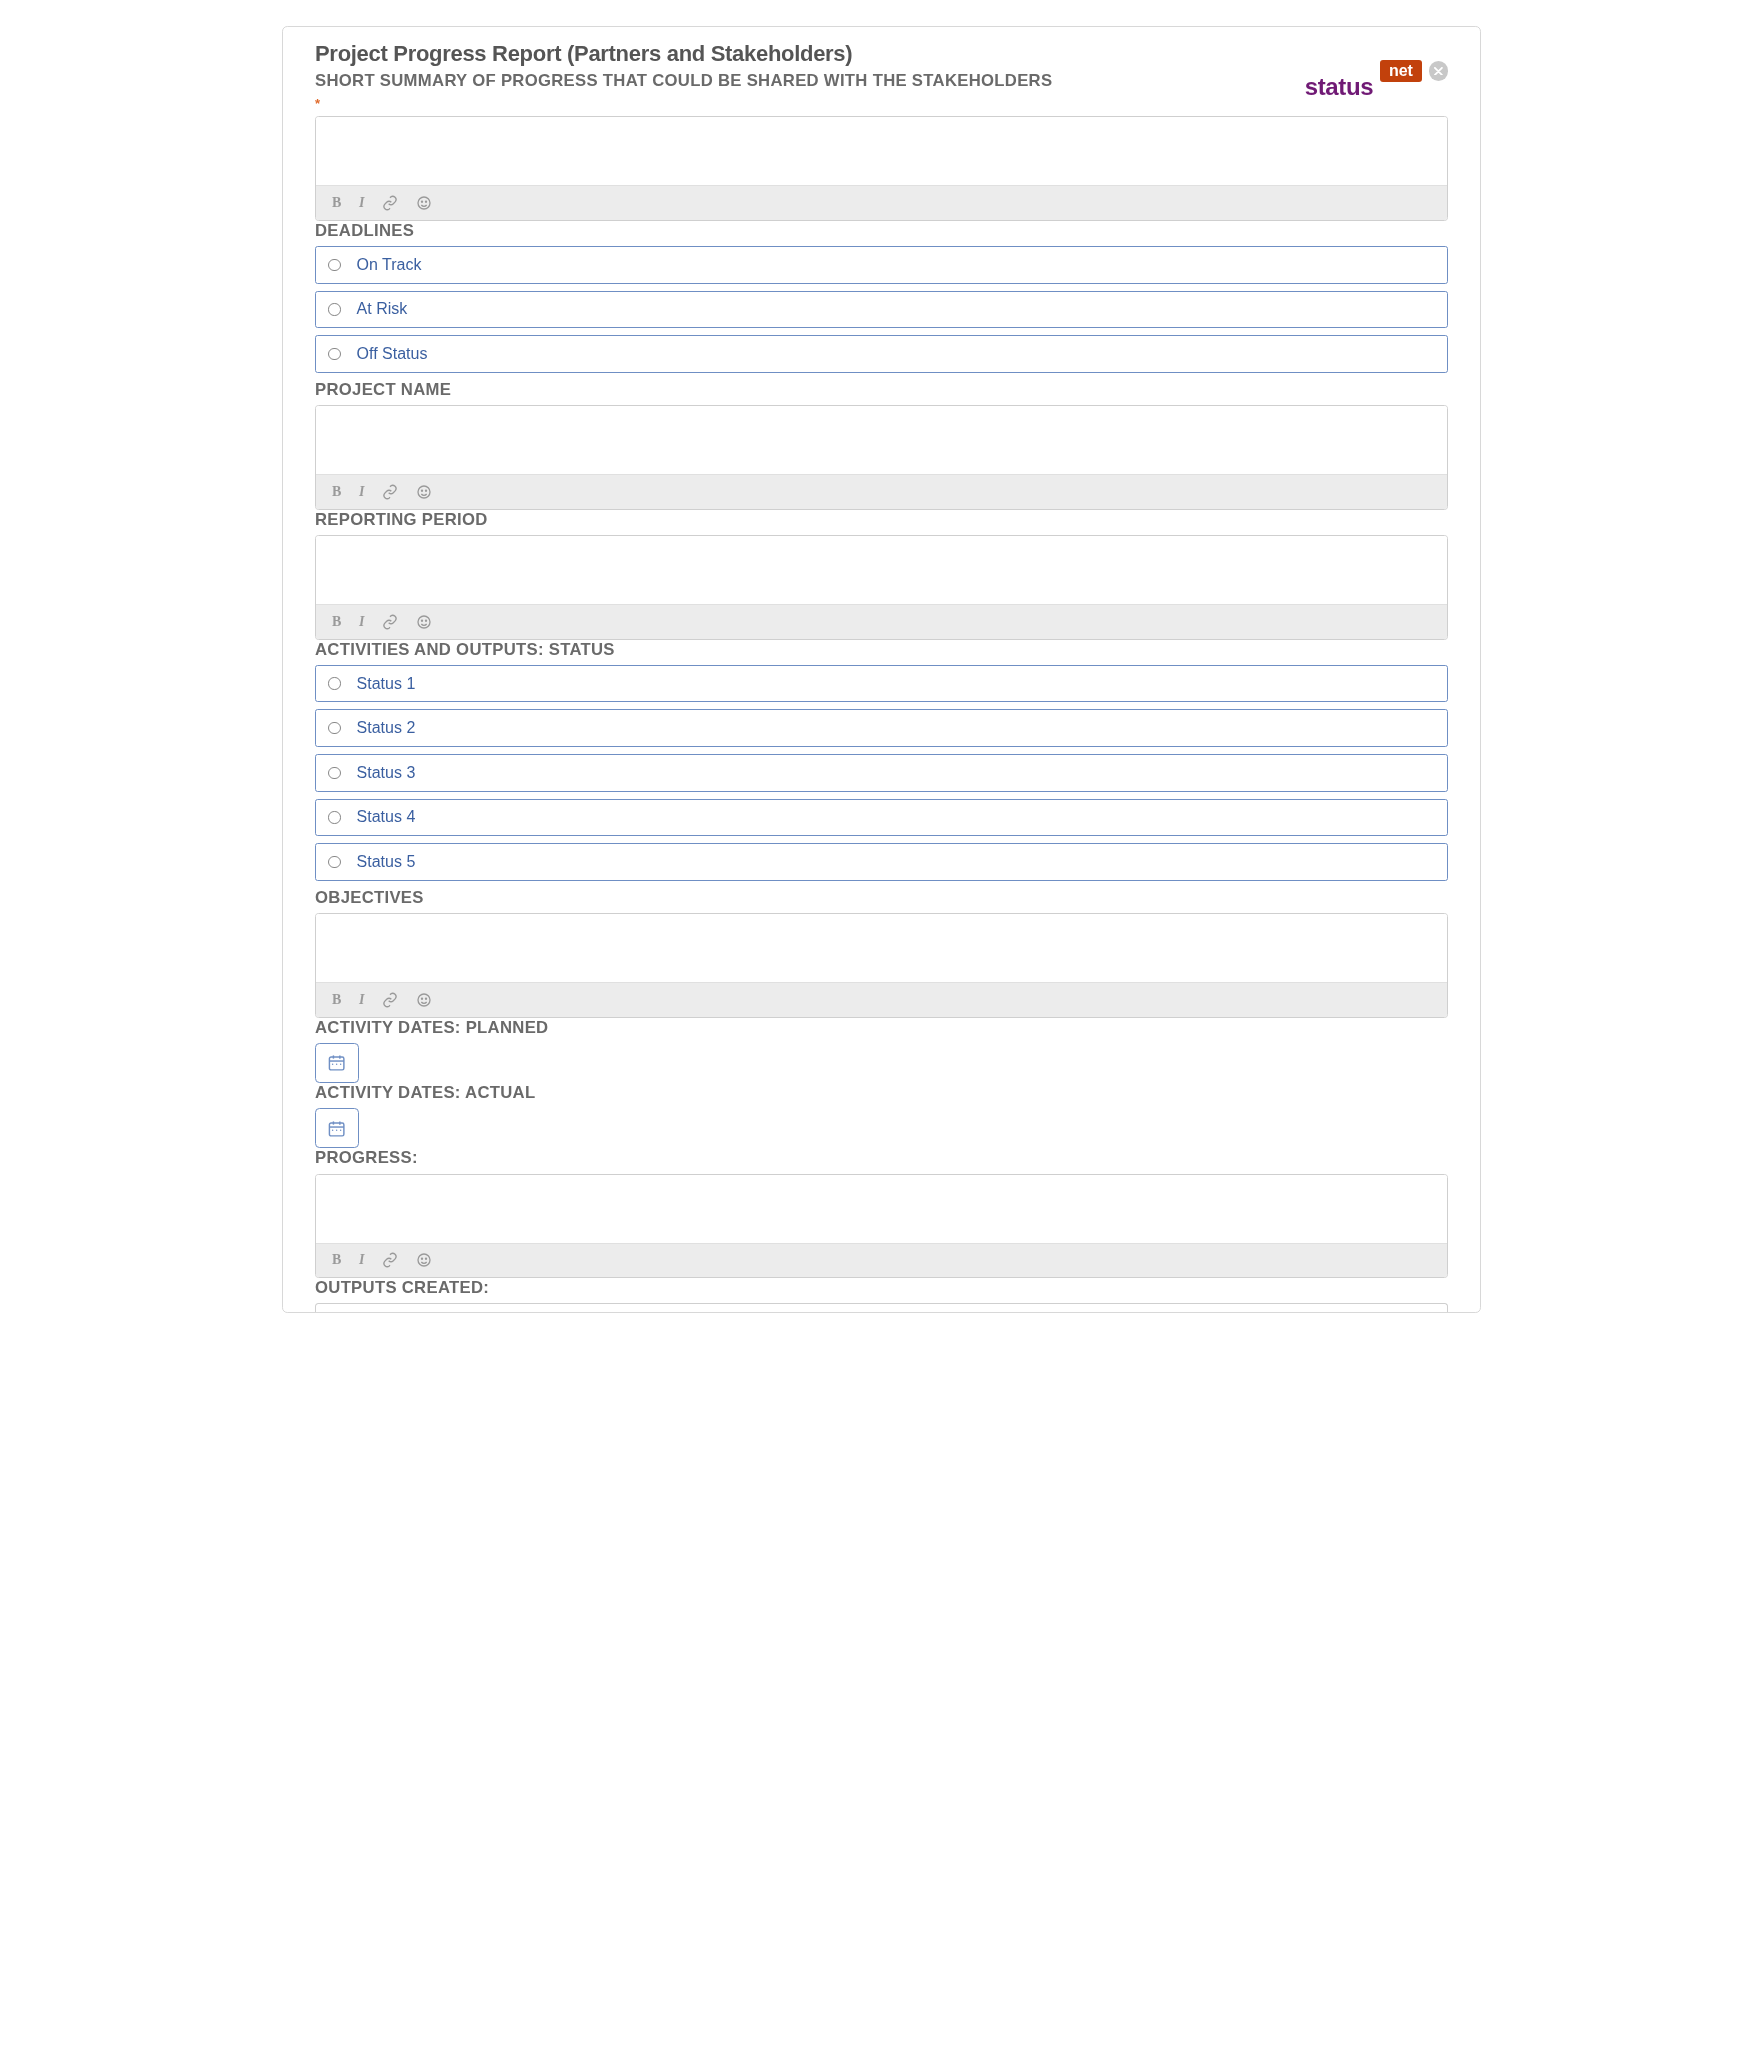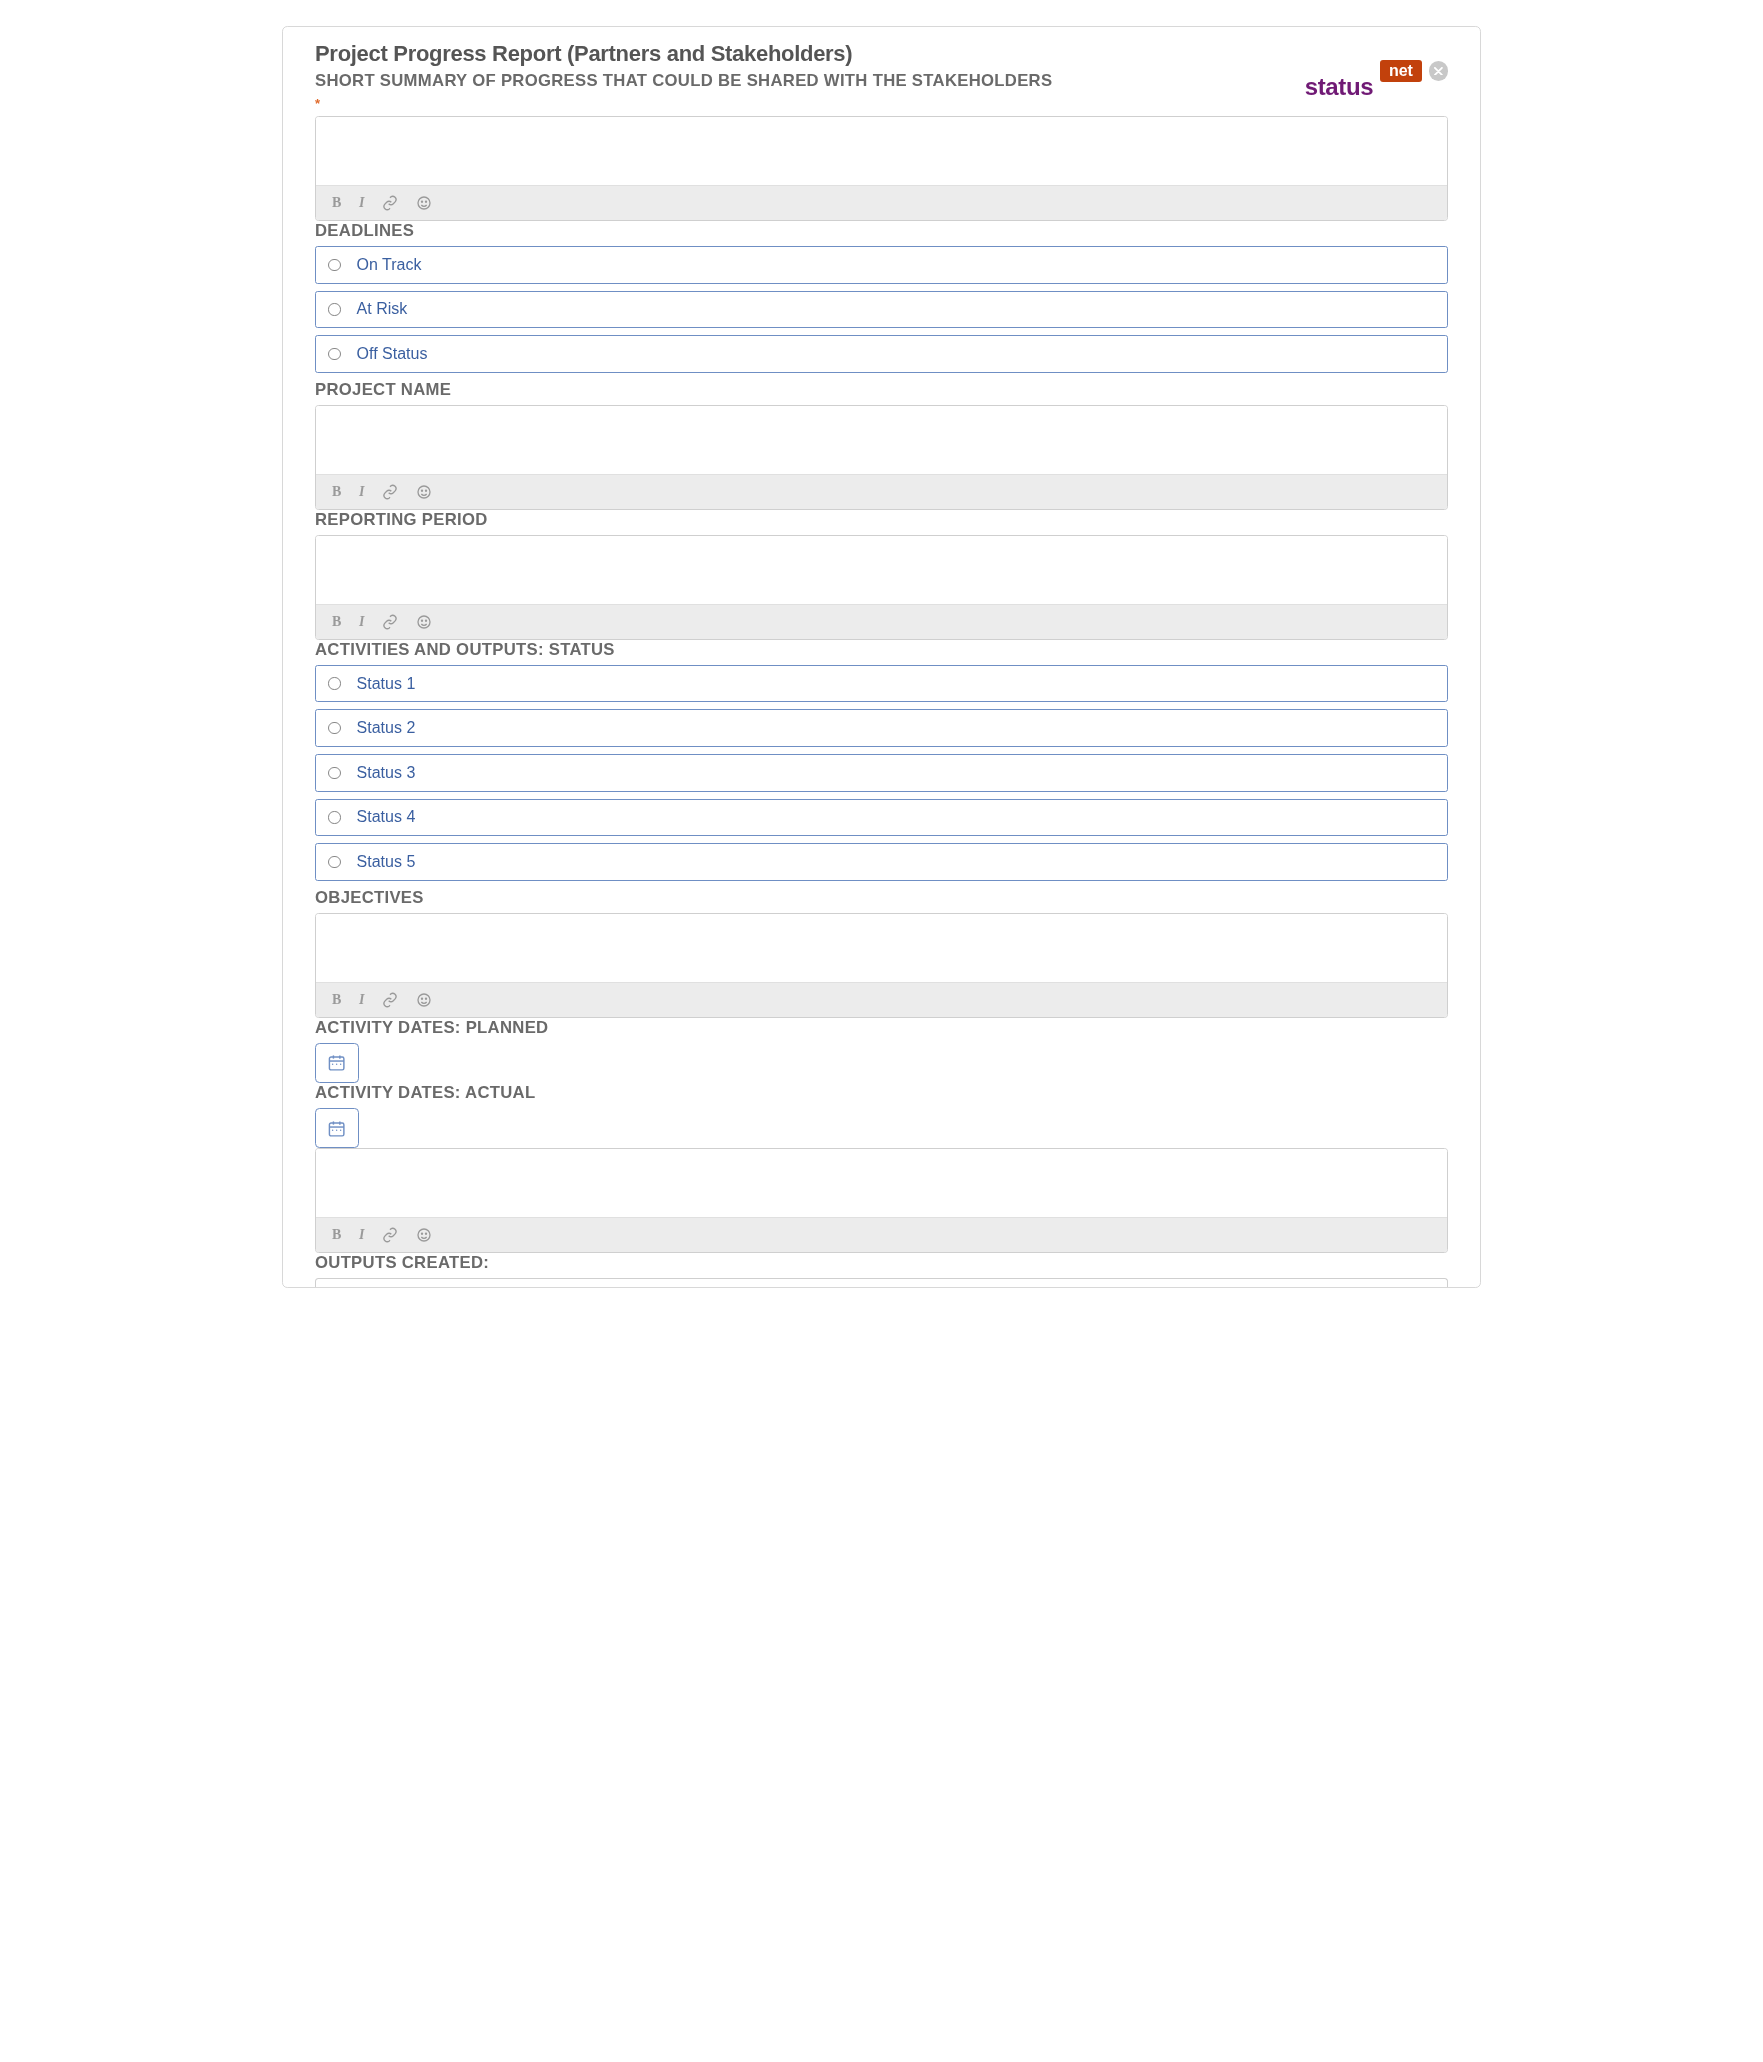--- a/index.html
+++ b/index.html
@@ -313,20 +313,21 @@
       <rect x="3" y="5" width="18" height="16" rx="2"></rect>
         <line x1="3" y1="10" x2="21" y2="10"></line>
         <line x1="8" y1="3" x2="8" y2="7"></line>
         <line x1="16" y1="3" x2="16" y2="7"></line>
       <line x1="7" y1="14" x2="7" y2="14" stroke-linecap="round"></line>
         <line x1="12" y1="14" x2="12" y2="14" stroke-linecap="round"></line>
         <line x1="17" y1="14" x2="17" y2="14" stroke-linecap="round"></line>
     </svg>
   </div>
 
+  <div class="section-label">PROGRESS:</div>
   <div class="rich-box">
     <textarea class="rich-input" style=""></textarea>
     <div class="toolbar">
       <span class="tb-btn bold">B</span>
       <span class="tb-btn italic">I</span>
       <span class="tb-btn">
         <svg class="icon-svg" viewBox="0 0 24 24" fill="none" stroke="#9a9a9a" stroke-width="2">
             <path d="M10 13a5 5 0 0 0 7 0l3-3a5 5 0 0 0-7-7l-1 1"></path>
             <path d="M14 11a5 5 0 0 0-7 0l-3 3a5 5 0 0 0 7 7l1-1"></path>
           </svg>

